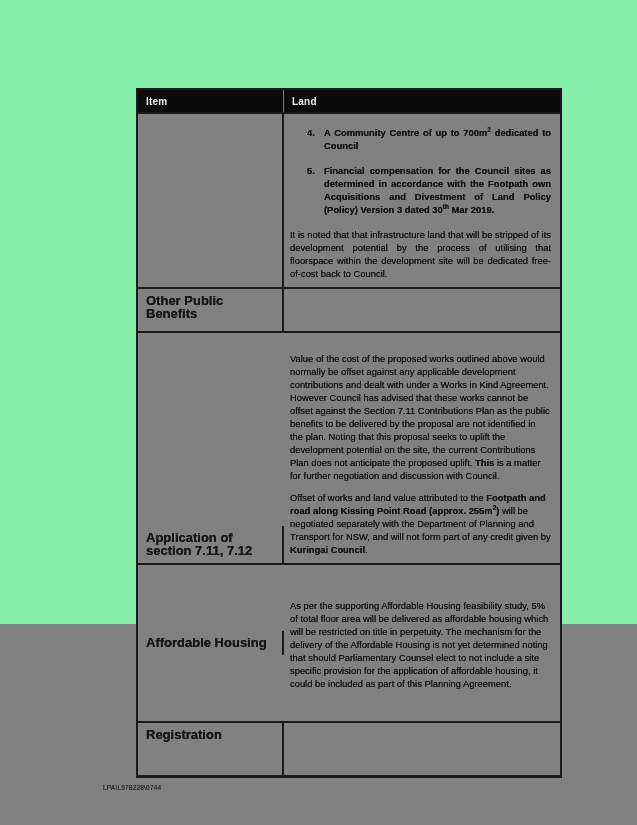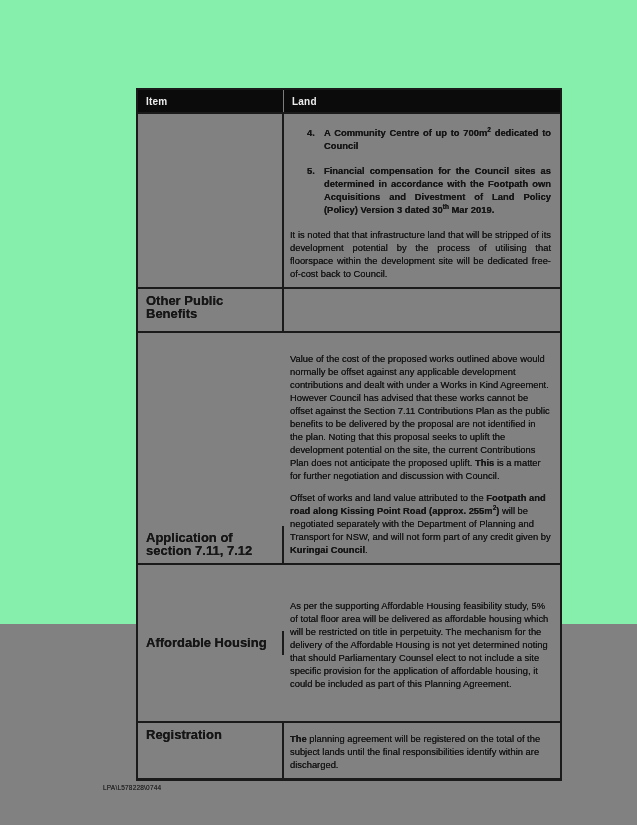--- a/index.html
+++ b/index.html
@@ -109,22 +109,19 @@
 
     <div class="trow r3">
       <div class="td-item">Affordable Housing</div>
       <div class="td-terms">
           <p class="blk"><span>As per the supporting Affordable Housing feasibility study, 5% of total floor area will be delivered as affordable housing which will be restricted on title in perpetuity. The mechanism for the delivery of the Affordable Housing is not yet determined noting that should Parliamentary Counsel elect to not include a site specific provision for the application of affordable housing, it could be included as part of this Planning Agreement.</span></p>
         </div>
     </div>
 
     <div class="trow r4">
       <div class="td-item">Registration</div>
-      <div class="td-terms">
-          <p class="blk"><span class="b">The</span><span> planning agreement will be registered on the total of the subject lands until the final responsibilities identify within are discharged.</span></p>
-        </div>
     </div>
 
   </div>
 
   <div class="footer-ref">LPA\L578228\0744</div>
 
 </div>
 
 </body></html>

